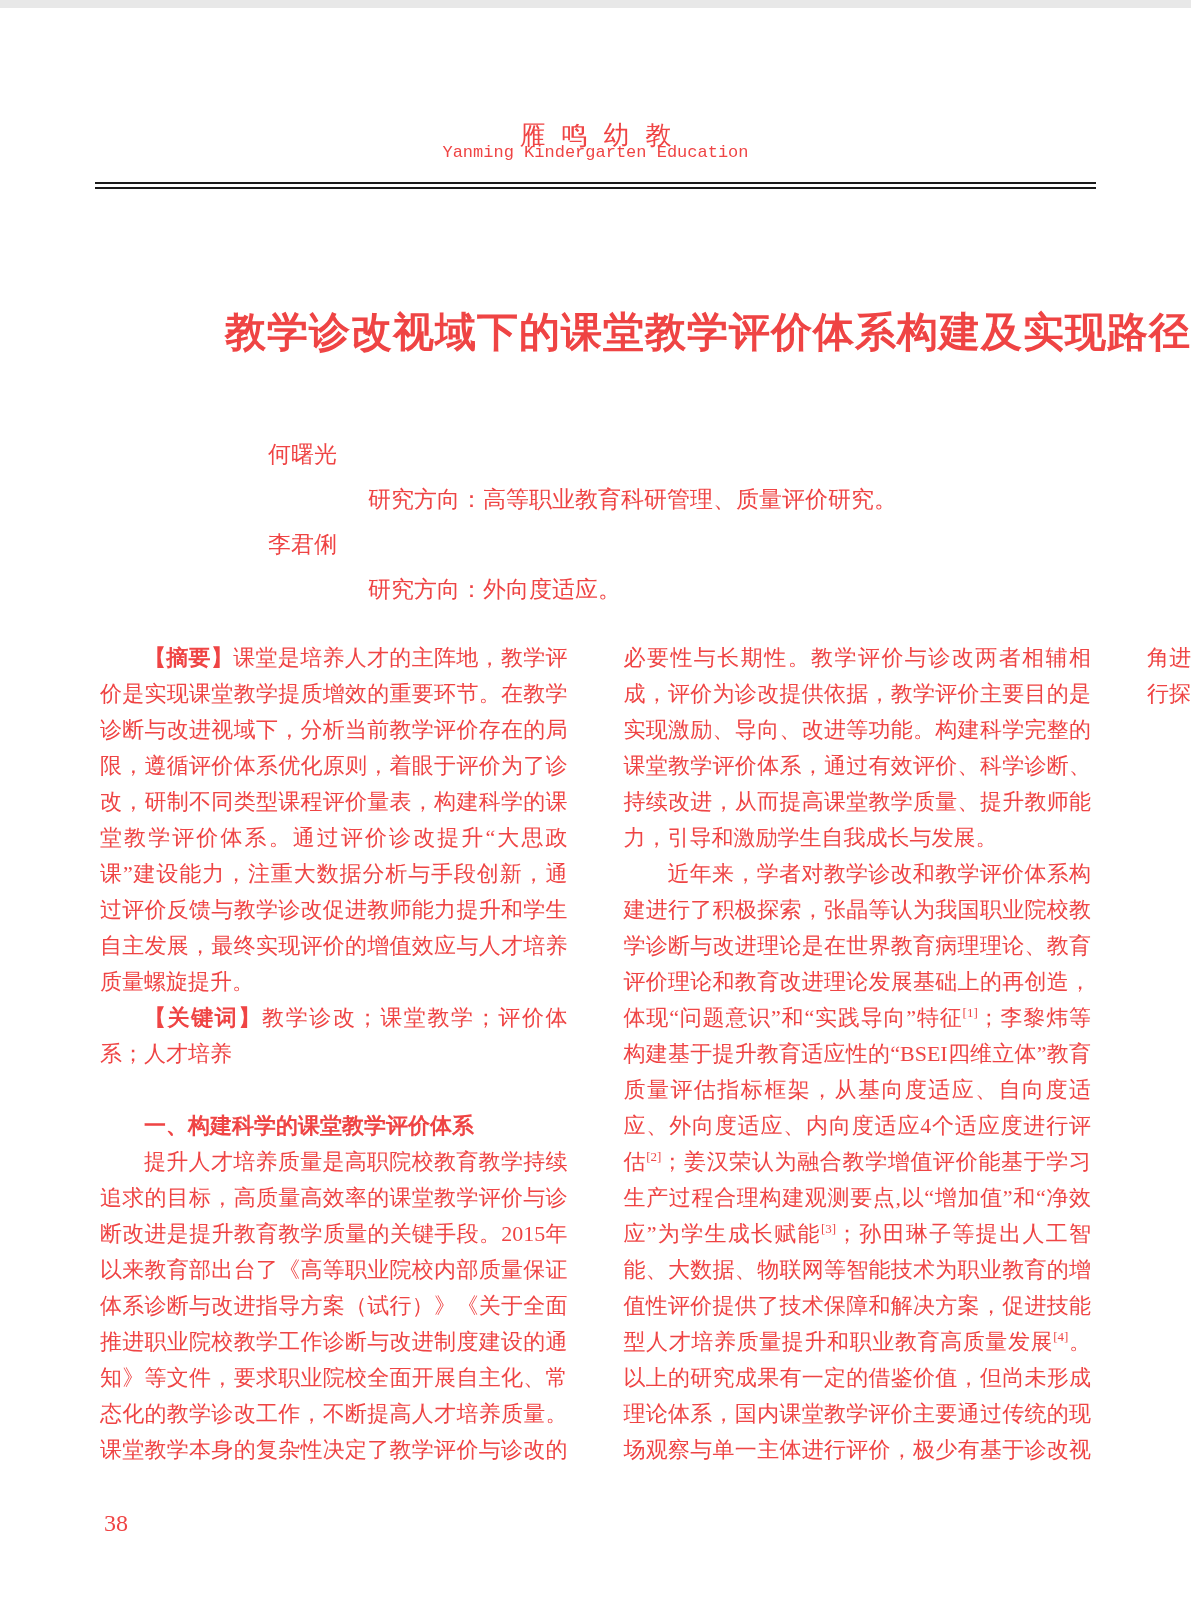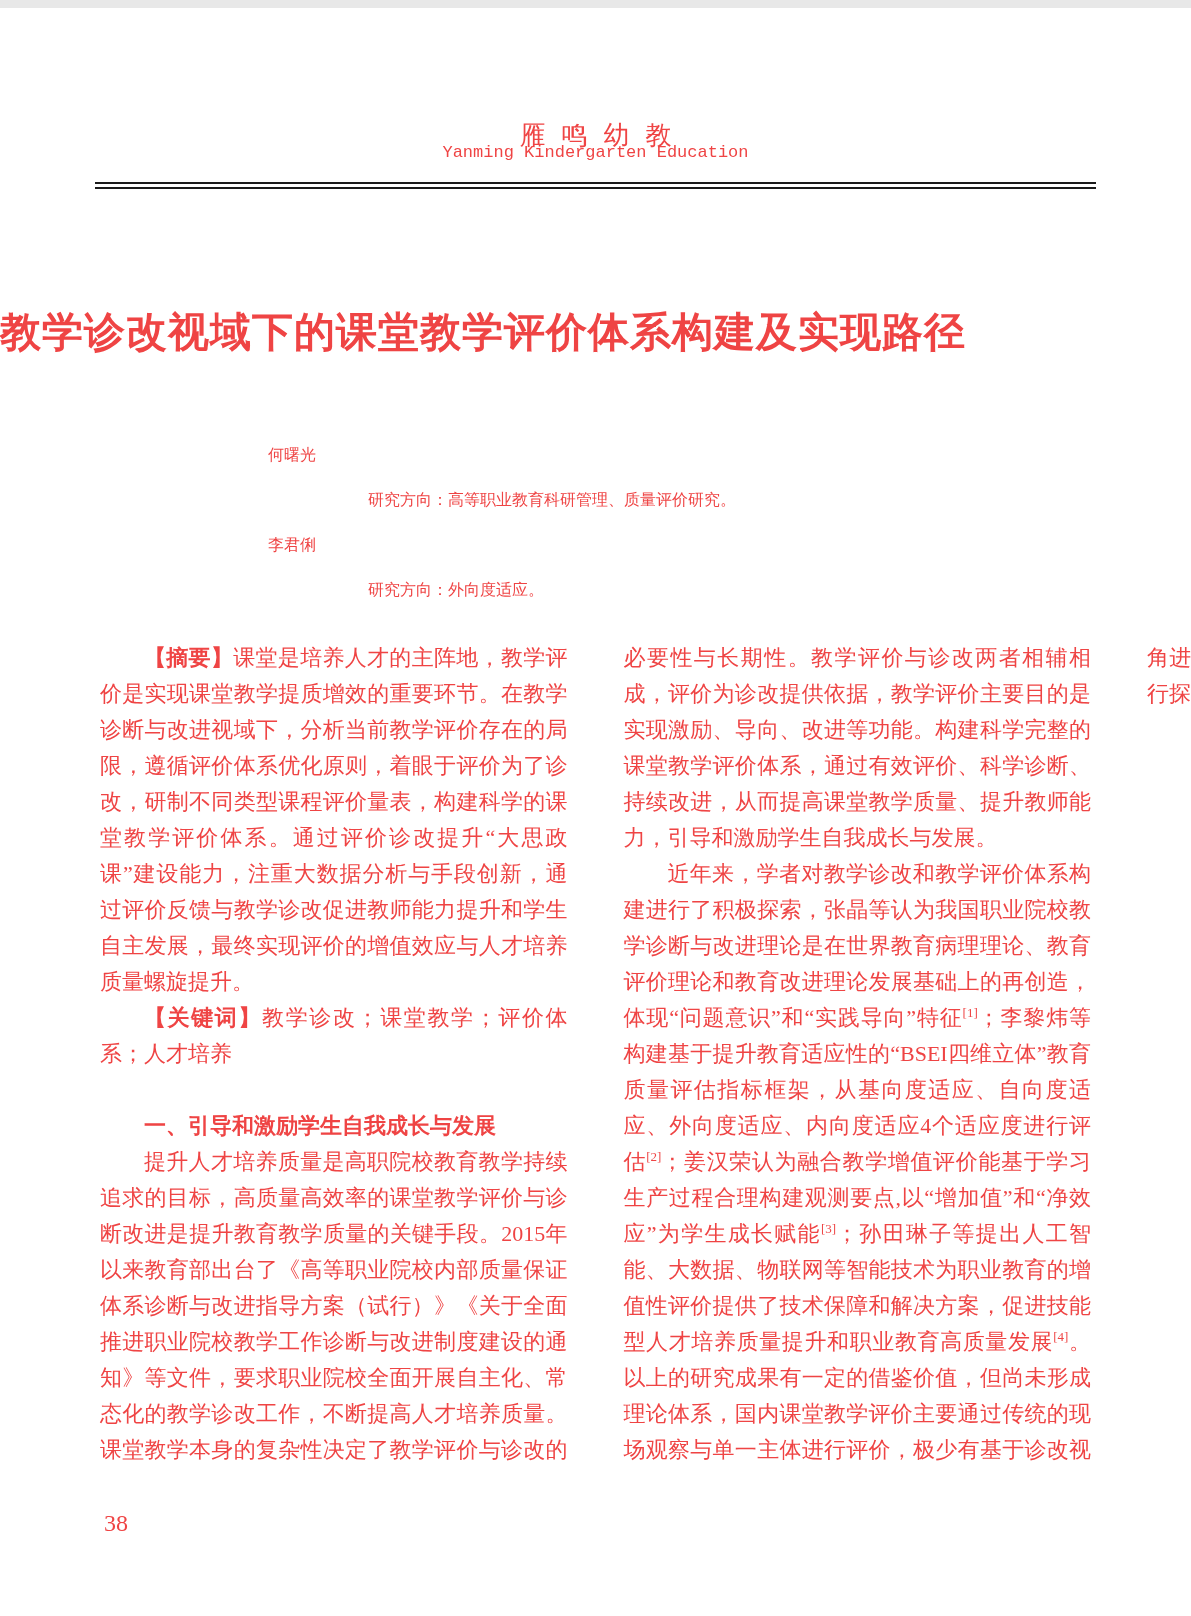--- a/index.html
+++ b/index.html
@@ -6,24 +6,24 @@
   .page{position:relative;width:1191px;height:1616px;margin:8px auto;background:#ffffff;
         color:#ef4444;font-family:"Liberation Serif","DejaVu Serif",serif;overflow:hidden;}
 
   .journal-cn{position:absolute;top:110px;left:0;width:100%;text-align:center;
               font-size:26px;letter-spacing:16px;text-indent:16px;font-weight:500;}
   .journal-en{position:absolute;top:135px;left:0;width:100%;text-align:center;
               font-family:"Liberation Mono","DejaVu Sans Mono",monospace;font-size:17px;}
   .rule{position:absolute;top:174px;left:95px;width:1001px;height:3px;
         border-top:2px solid #1b1b1b;border-bottom:2px solid #1b1b1b;}
 
-  .article-title{position:absolute;top:270px;left:0;width:100%;text-align:left;
+  .article-title{position:absolute;top:270px;left:0;width:100%;text-align:right;
                  font-size:41px;font-weight:bold;letter-spacing:1px;}
 
-  .authors{position:absolute;top:424px;left:268px;font-size:16px;}
+  .authors{position:absolute;top:424px;left:268px;font-size:23px;}
   .author-row{display:flex;line-height:45px;}
   .author-name{width:100px;flex:0 0 100px;}
   .author-info{flex:1;}
 
   .columns{position:absolute;top:632px;left:100px;width:991px;height:832px;
            column-count:2;column-gap:56px;column-fill:auto;
            font-size:22px;line-height:36px;text-align:justify;}
   .columns p{margin:0;text-indent:2em;}
   .label{font-family:"Liberation Sans","DejaVu Sans",sans-serif;font-weight:bold;}
   .sec-heading{margin:36px 0 0 0;text-indent:2em;font-size:22px;line-height:36px;
@@ -59,21 +59,21 @@
       <span class="author-info">研究方向：外向度适应。</span>
     </div>
   </div>
 
   <div class="columns">
 
     <p class="abstract"><span class="label">【摘要】</span><span>课堂是培养人才的主阵地，教学评价是实现课堂教学提质增效的重要环节。在教学诊断与改进视域下，分析当前教学评价存在的局限，遵循评价体系优化原则，着眼于评价为了诊改，研制不同类型课程评价量表，构建科学的课堂教学评价体系。通过评价诊改提升“大思政课”建设能力，注重大数据分析与手段创新，通过评价反馈与教学诊改促进教师能力提升和学生自主发展，最终实现评价的增值效应与人才培养质量螺旋提升。</span></p>
 
     <p class="keywords"><span class="label">【关键词】</span><span>教学诊改；课堂教学；评价体系；人才培养</span></p>
 
-    <h2 class="sec-heading">一、引导和激励学生自我成长与发展</h2>
+    <h2 class="sec-heading">一、构建科学的课堂教学评价体系</h2>
 
     <p class="body-para"><span>提升人才培养质量是高职院校教育教学持续追求的目标，高质量高效率的课堂教学评价与诊断改进是提升教育教学质量的关键手段。2015年以来教育部出台了《高等职业院校内部质量保证体系诊断与改进指导方案（试行）》《关于全面推进职业院校教学工作诊断与改进制度建设的通知》等文件，要求职业院校全面开展自主化、常态化的教学诊改工作，不断提高人才培养质量。课堂教学本身的复杂性决定了教学评价与诊改的必要性与长期性。教学评价与诊改两者相辅相成，评价为诊改提供依据，教学评价主要目的是实现激励、导向、改进等功能。构建科学完整的课堂教学评价体系，通过有效评价、科学诊断、持续改进，从而提高课堂教学质量、提升教师能力，引导和激励学生自我成长与发展。</span></p>
 
     <p class="body-para"><span>近年来，学者对教学诊改和教学评价体系构建进行了积极探索，张晶等认为我国职业院校教学诊断与改进理论是在世界教育病理理论、教育评价理论和教育改进理论发展基础上的再创造，体现“问题意识”和“实践导向”特征</span><sup class="ref">[1]</sup><span>；李黎炜等构建基于提升教育适应性的“BSEI四维立体”教育质量评估指标框架，从基向度适应、自向度适应、外向度适应、内向度适应4个适应度进行评估</span><sup class="ref">[2]</sup><span>；姜汉荣认为融合教学增值评价能基于学习生产过程合理构建观测要点,以“增加值”和“净效应”为学生成长赋能</span><sup class="ref">[3]</sup><span>；孙田琳子等提出人工智能、大数据、物联网等智能技术为职业教育的增值性评价提供了技术保障和解决方案，促进技能型人才培养质量提升和职业教育高质量发展</span><sup class="ref">[4]</sup><span>。以上的研究成果有一定的借鉴价值，但尚未形成理论体系，国内课堂教学评价主要通过传统的现场观察与单一主体进行评价，极少有基于诊改视角进行构建课堂评价体系的研究，因此，值得进行探讨和突破。</span></p>
 
   </div>
 
   <div class="page-number">38</div>
 
 </div>

